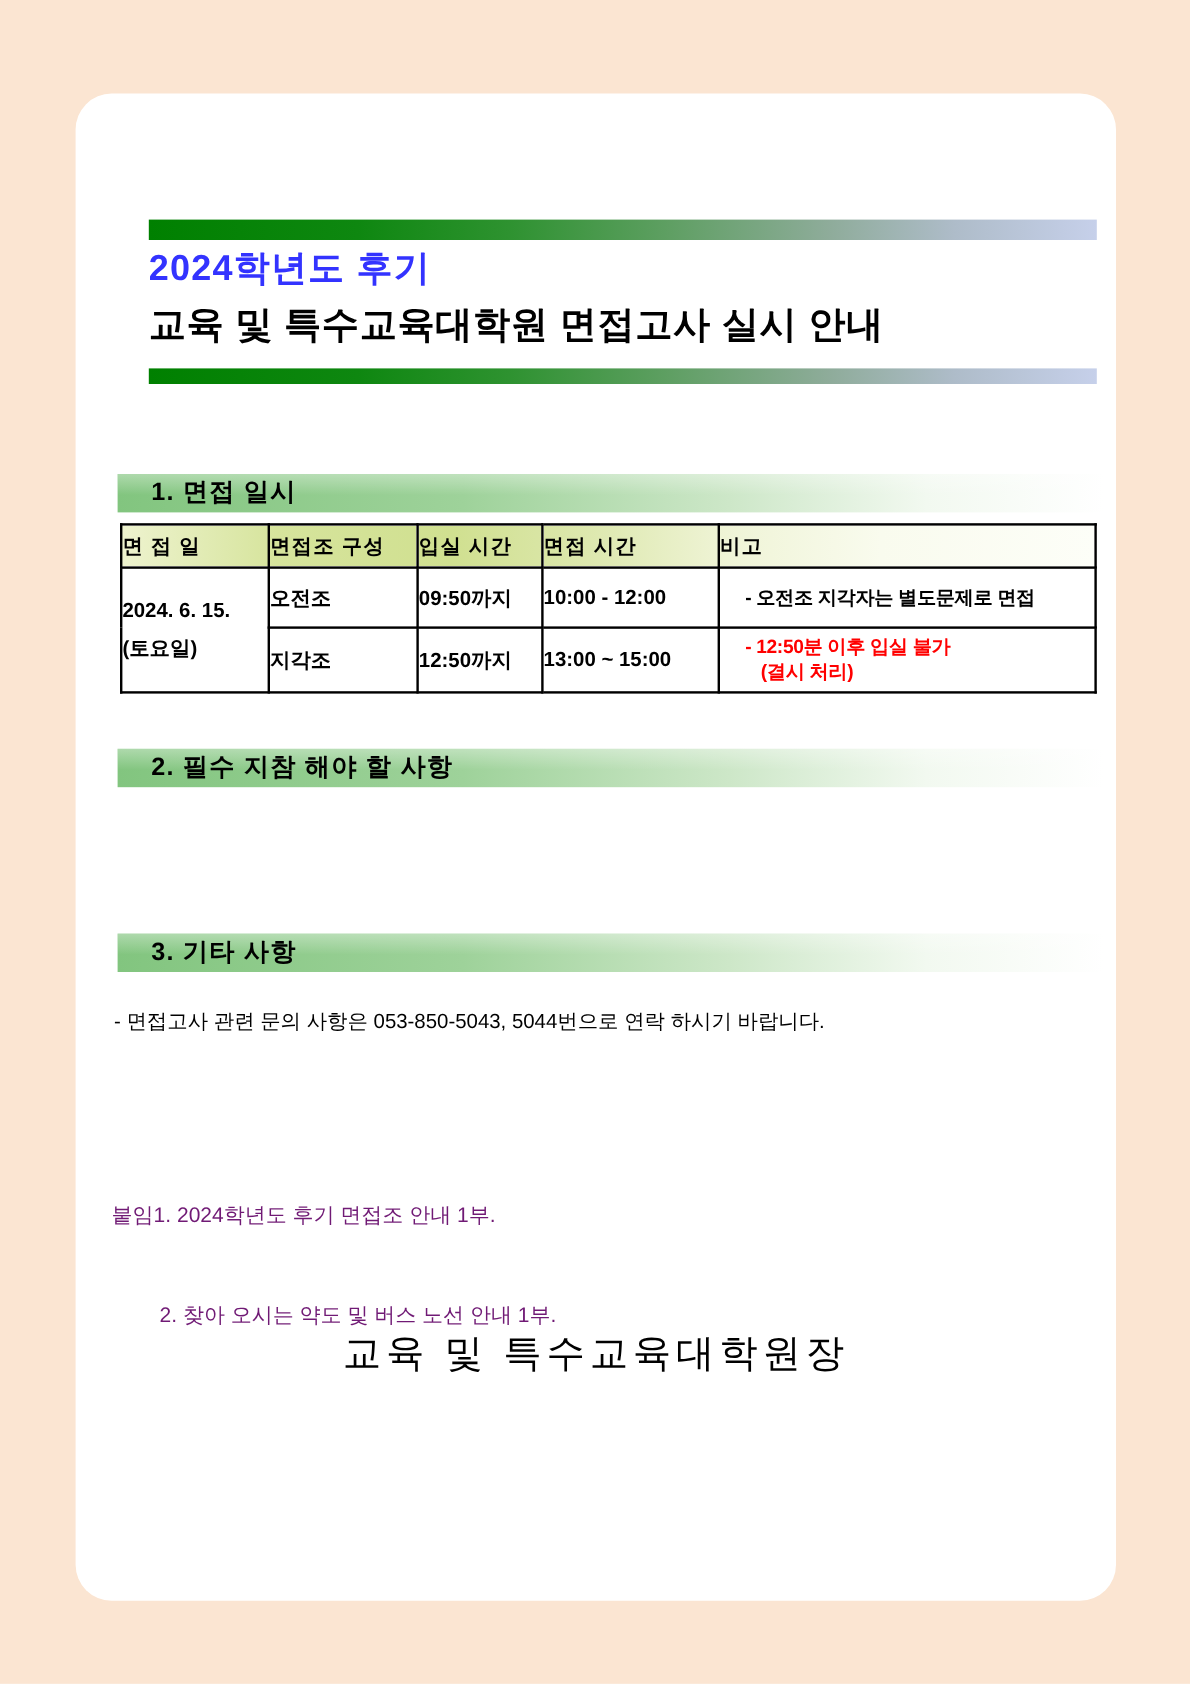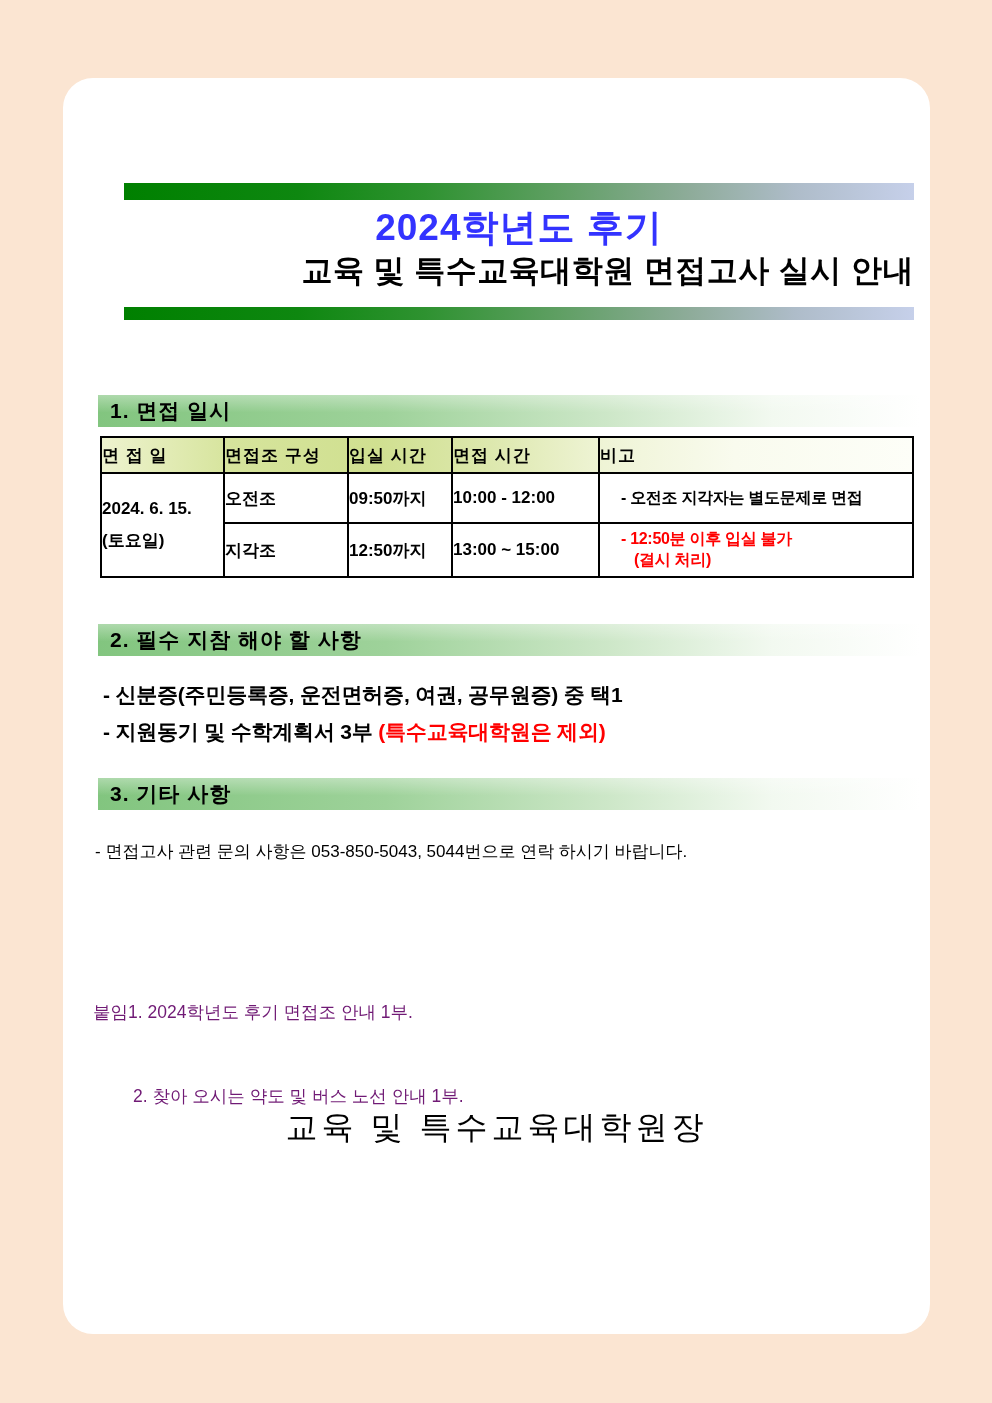--- a/index.html
+++ b/index.html
@@ -26,39 +26,39 @@
   .bar {
     position: absolute;
     left: 61px; width: 790px;
     background: linear-gradient(90deg, #008000 0%, #0e8710 22%, #2e9230 38%, #5f9f63 55%, #8fac9b 72%, #aebcc9 85%, #c6d0ea 100%);
   }
   .bar-top { top: 105px; height: 17px; }
   .bar-bottom { top: 229px; height: 13px; }
   .banner-line1 {
     position: absolute;
     left: 61px; top: 125px; width: 790px;
-    text-align: center;
-    font-size: 37px; font-weight: bold;
+    text-align: left;
+    font-size: 30px; font-weight: bold;
     color: #3333ff;
     letter-spacing: 1px;
   }
   .banner-line2 {
     position: absolute;
     left: 61px; top: 172px; width: 790px;
-    text-align: right;
+    text-align: left;
     font-size: 31px; font-weight: bold;
     color: #000000;
     letter-spacing: 0.5px;
   }
   
   .sec-head {
     position: absolute;
     left: 35px; width: 822px; height: 32px;
     line-height: 32px;
-    padding-left: 12px;
+    padding-left: 28px;
     font-size: 21px; font-weight: bold; color: #000;
     background:
       linear-gradient(180deg, rgba(255,255,255,0.35) 0%, rgba(255,255,255,0) 55%),
       linear-gradient(90deg, #82c57f 0%, #9ed29a 35%, #cde7c8 62%, #f2f9f0 82%, #ffffff 100%);
     letter-spacing: 1px;
   }
   .sec1-head { top: 317px; }
   .sec2-head { top: 546px; }
   .sec3-head { top: 700px; }
   
@@ -175,24 +175,20 @@
           <td class="remark-cell remark-red">
             <span>- 12:50분 이후 입실 불가</span>
             <span class="remark-line2">(결시 처리)</span>
           </td>
         </tr>
       </tbody>
     </table>
 
     <div class="sec-head sec2-head">2. 필수 지참 해야 할 사항</div>
 
-    <div class="must-bring">
-      <div>- 신분증(주민등록증, 운전면허증, 여권, 공무원증) 중 택1</div>
-      <div><span>- 지원동기 및 수학계획서 3부 </span><span class="red-text">(특수교육대학원은 제외)</span></div>
-    </div>
 
     <div class="sec-head sec3-head">3. 기타 사항</div>
 
     <div class="etc-body">- 면접고사 관련 문의 사항은 053-850-5043, 5044번으로 연락 하시기 바랍니다.</div>
 
     <div class="attachments">
       <div>붙임1. 2024학년도 후기 면접조 안내 1부.</div>
       <div class="attach-indent">2. 찾아 오시는 약도 및 버스 노선 안내 1부.</div>
     </div>
 

